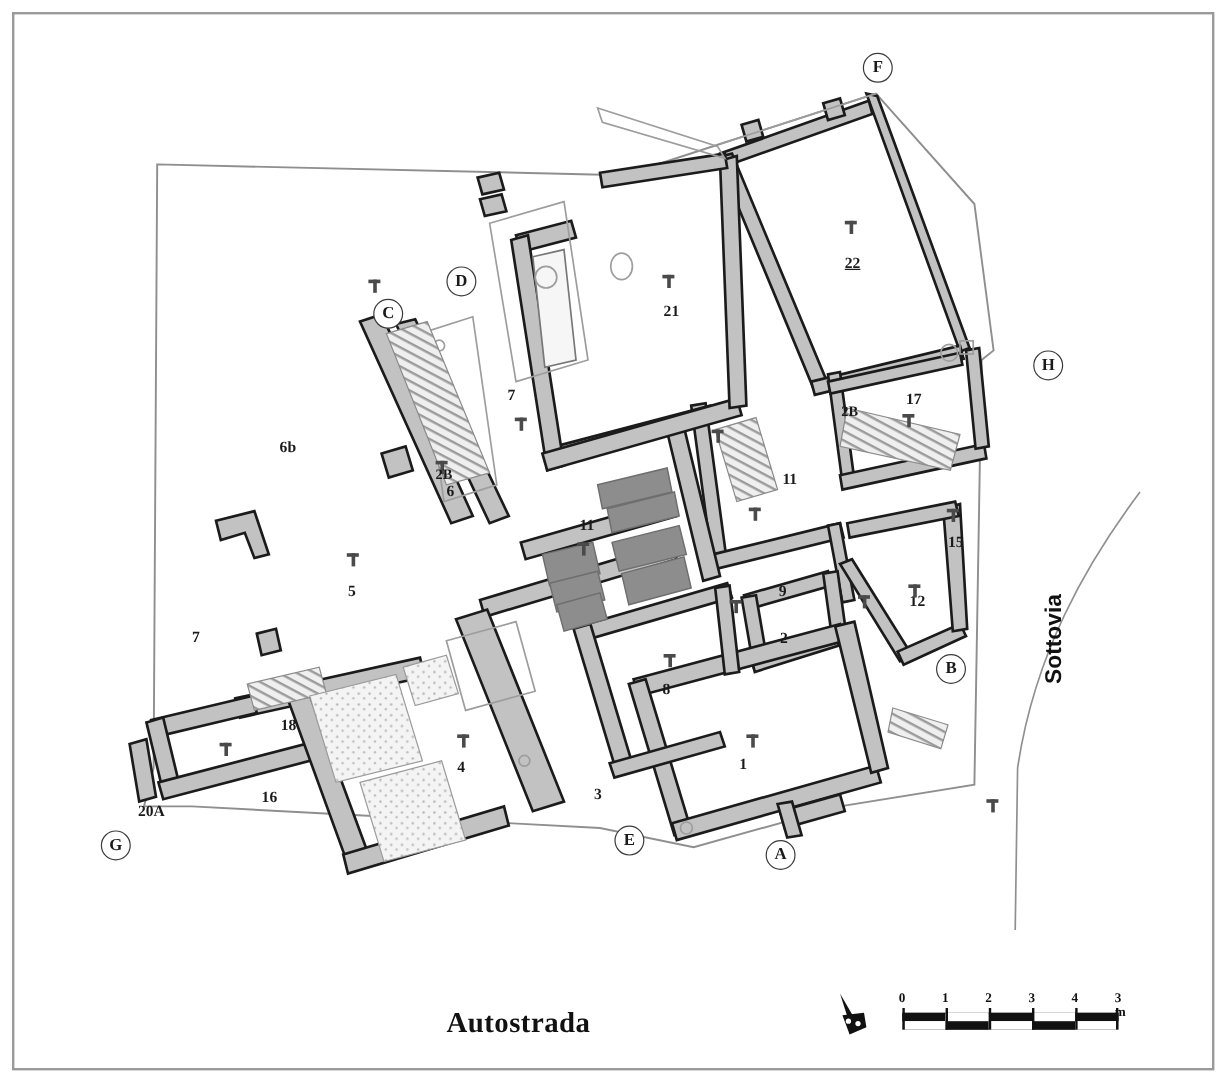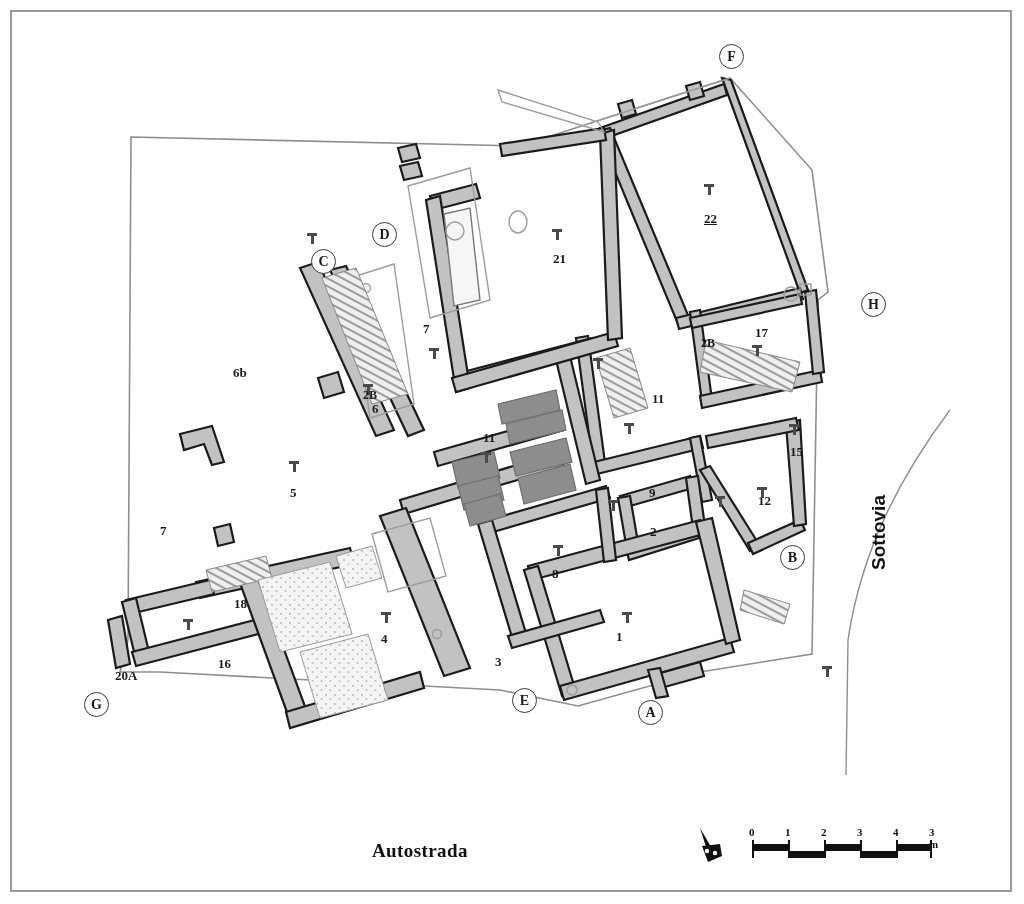--- a/index.html
+++ b/index.html
@@ -24,21 +24,21 @@
         justify-content:center;font-family:"Liberation Serif",serif;
         font-weight:bold;font-size:14px;color:#1a1a1a;box-sizing:border-box;}
 
   
   .xmark{position:absolute;width:10px;height:11px;}
   .xmark:before{content:"";position:absolute;left:0;top:0;width:10px;height:3px;background:#4a4a4a;}
   .xmark:after{content:"";position:absolute;left:4px;top:0;width:2.5px;height:11px;background:#4a4a4a;}
 
   
   #autostrada{position:absolute;left:372px;top:840px;font-family:"Liberation Serif",serif;
-              font-weight:bold;font-size:19px;color:#111;letter-spacing:.4px;}
+              font-weight:bold;font-size:24px;color:#111;letter-spacing:.4px;}
   #sottovia{position:absolute;left:868px;top:570px;width:160px;
             font-family:"Liberation Sans",sans-serif;font-weight:bold;font-size:19px;color:#111;
             transform:rotate(-90deg);transform-origin:left top;}
 
   
   #scalebar{position:absolute;left:752px;top:838px;width:180px;height:20px;}
   #scalebar .top{position:absolute;top:6px;height:7px;}
   #scalebar .bot{position:absolute;top:13px;height:7px;}
   #scalebar .tick{position:absolute;top:2px;width:2px;height:18px;background:#111;}
   .scale-num{position:absolute;top:-12px;font-family:"Liberation Serif",serif;

